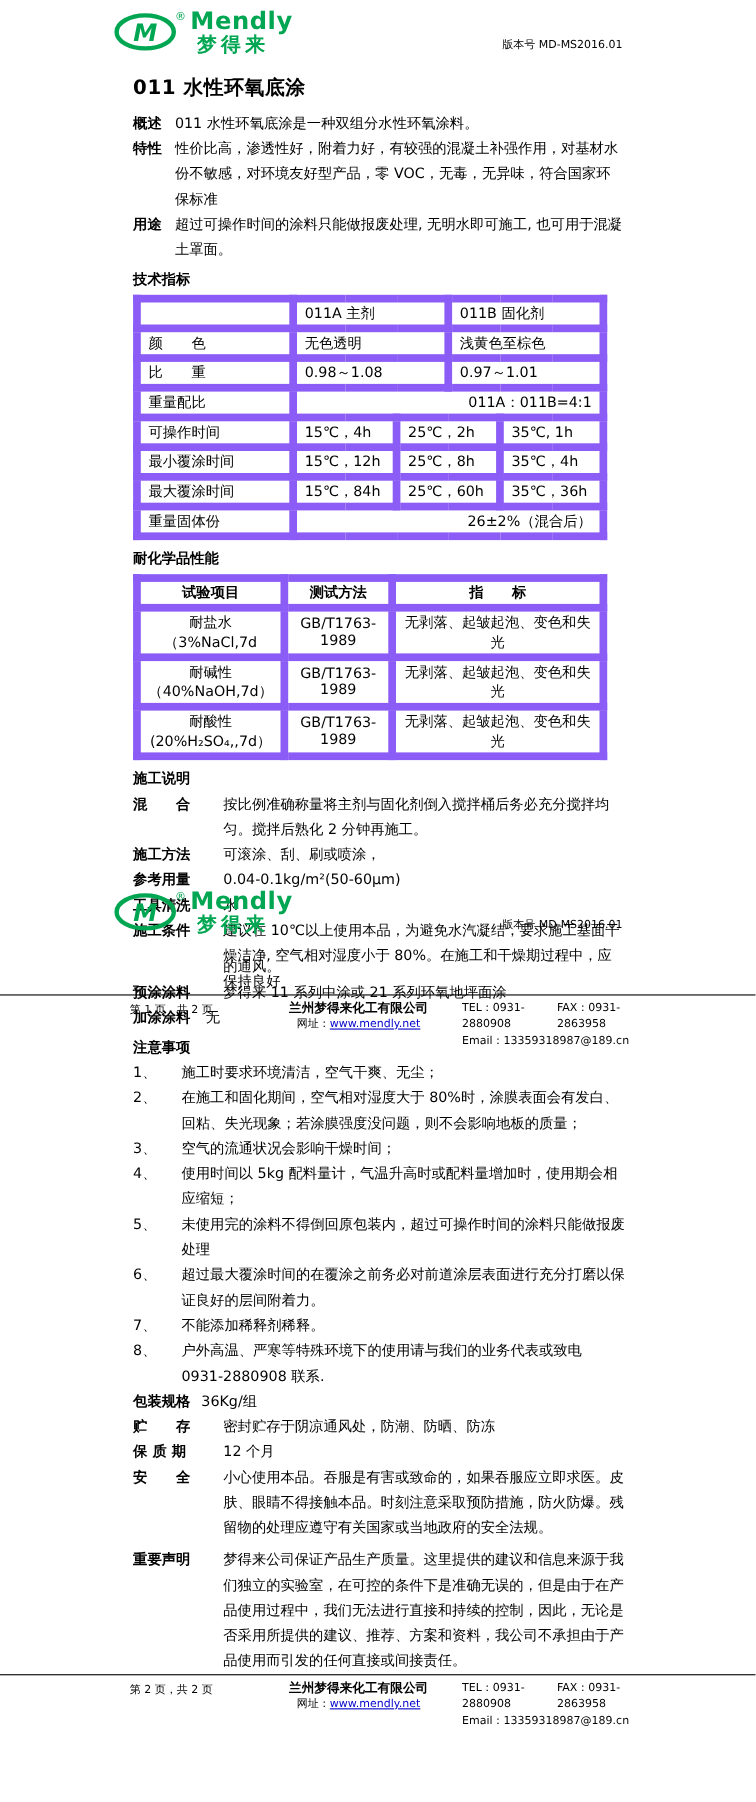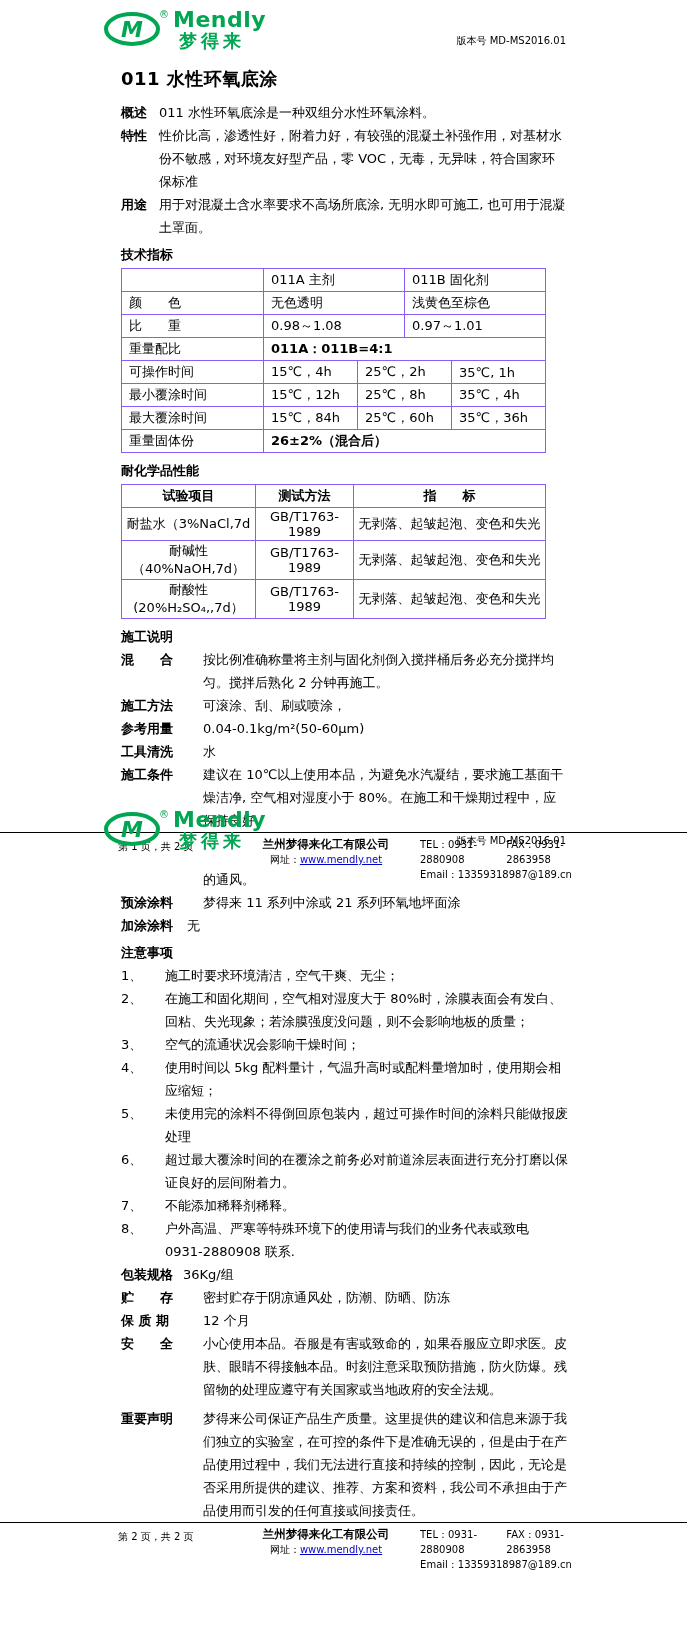--- a/index.html
+++ b/index.html
@@ -29,22 +29,22 @@
   .content { padding: 0 119px 0 121px; }
   .doc-title { font-size: 18px; font-weight: bold; margin: 13px 0 10px; letter-spacing: 0.5px; }
 
   .row { display: flex; line-height: 23px; }
   .row .lbl { font-weight: bold; flex: 0 0 38px; }
   .row .txt { flex: 1; }
   .row4 .lbl { flex: 0 0 82px; }
   .sec-title { font-weight: bold; line-height: 23px; margin-top: 4px; }
 
   table { border-collapse: collapse; width: 424px; table-layout: fixed; margin: 2px 0 6px; }
-  td, th { border: 1px solid #8b5cf6; height: 23px; padding: 1px 7px; font-size: 13px; font-weight: normal; text-align: left; vertical-align: middle; }
-  td.span, th.ctr, td.ctr { text-align: left; font-weight: bold; }
+  td, th { border: 7px solid #8b5cf6; height: 23px; padding: 1px 7px; font-size: 13px; font-weight: normal; text-align: left; vertical-align: middle; }
+  td.span, th.ctr, td.ctr { text-align: right; }
   .chem td { text-align: center; padding: 1px 3px; }
   .chem th { text-align: center; font-weight: bold; }
 
   .note { display: flex; line-height: 23px; }
   .note .num { flex: 0 0 44px; }
   .note .ntext { flex: 1; }
   .cont-line { padding-left: 82px; line-height: 23px; }
 
   
   .ftr { margin-top: auto; }
@@ -87,21 +87,21 @@
     <div class="row">
       <span class="lbl">概述</span>
       <span class="txt">011 水性环氧底涂是一种双组分水性环氧涂料。</span>
     </div>
     <div class="row">
       <span class="lbl">特性</span>
       <span class="txt">性价比高，渗透性好，附着力好，有较强的混凝土补强作用，对基材水份不敏感，对环境友好型产品，零 VOC，无毒，无异味，符合国家环保标准</span>
     </div>
     <div class="row">
       <span class="lbl">用途</span>
-      <span class="txt">用于对混凝土含水率要求不高场所底涂, 无明水即可施工, 也可用于混凝土罩面。</span>
+      <span class="txt">超过可操作时间的涂料只能做报废处理, 无明水即可施工, 也可用于混凝土罩面。</span>
     </div>
 
     <div class="sec-title">技术指标</div>
     <table class="tech">
       <colgroup>
         <col style="width:142px">
           <col style="width:47px">
           <col style="width:47px">
           <col style="width:47px">
           <col style="width:47px">

